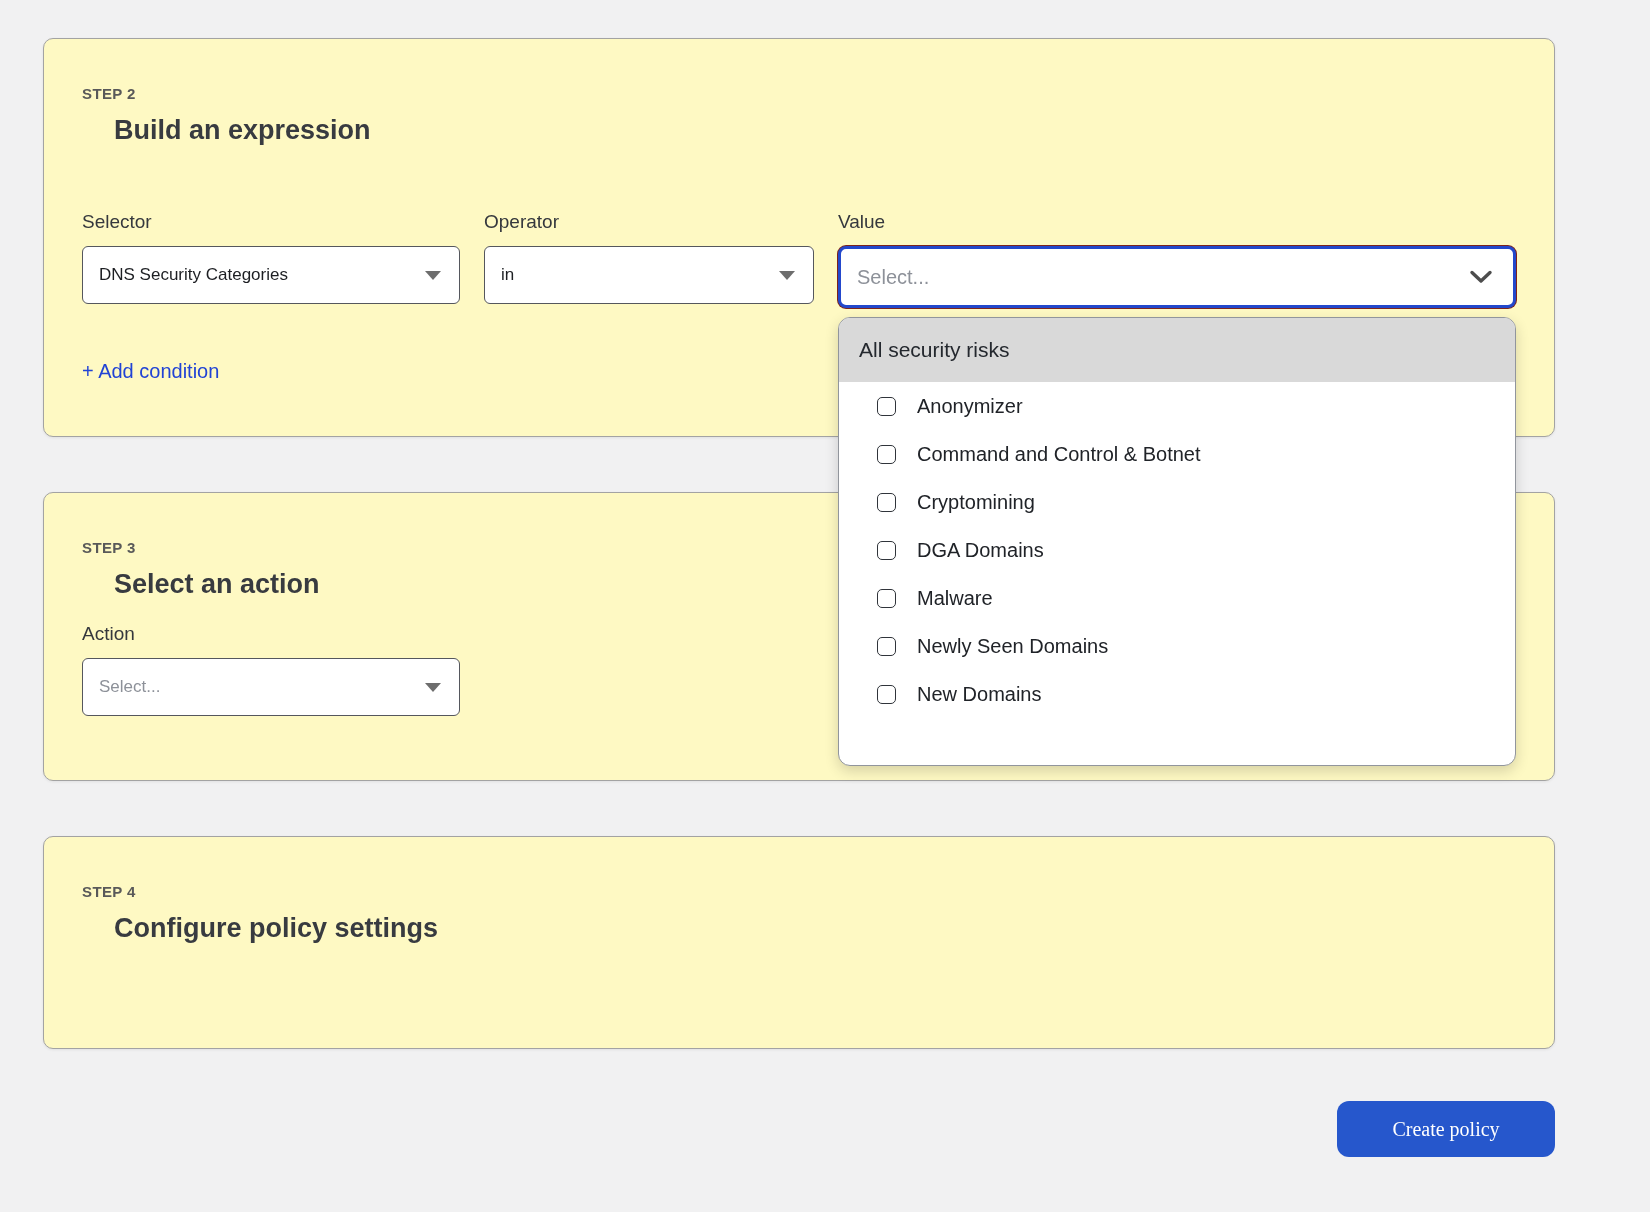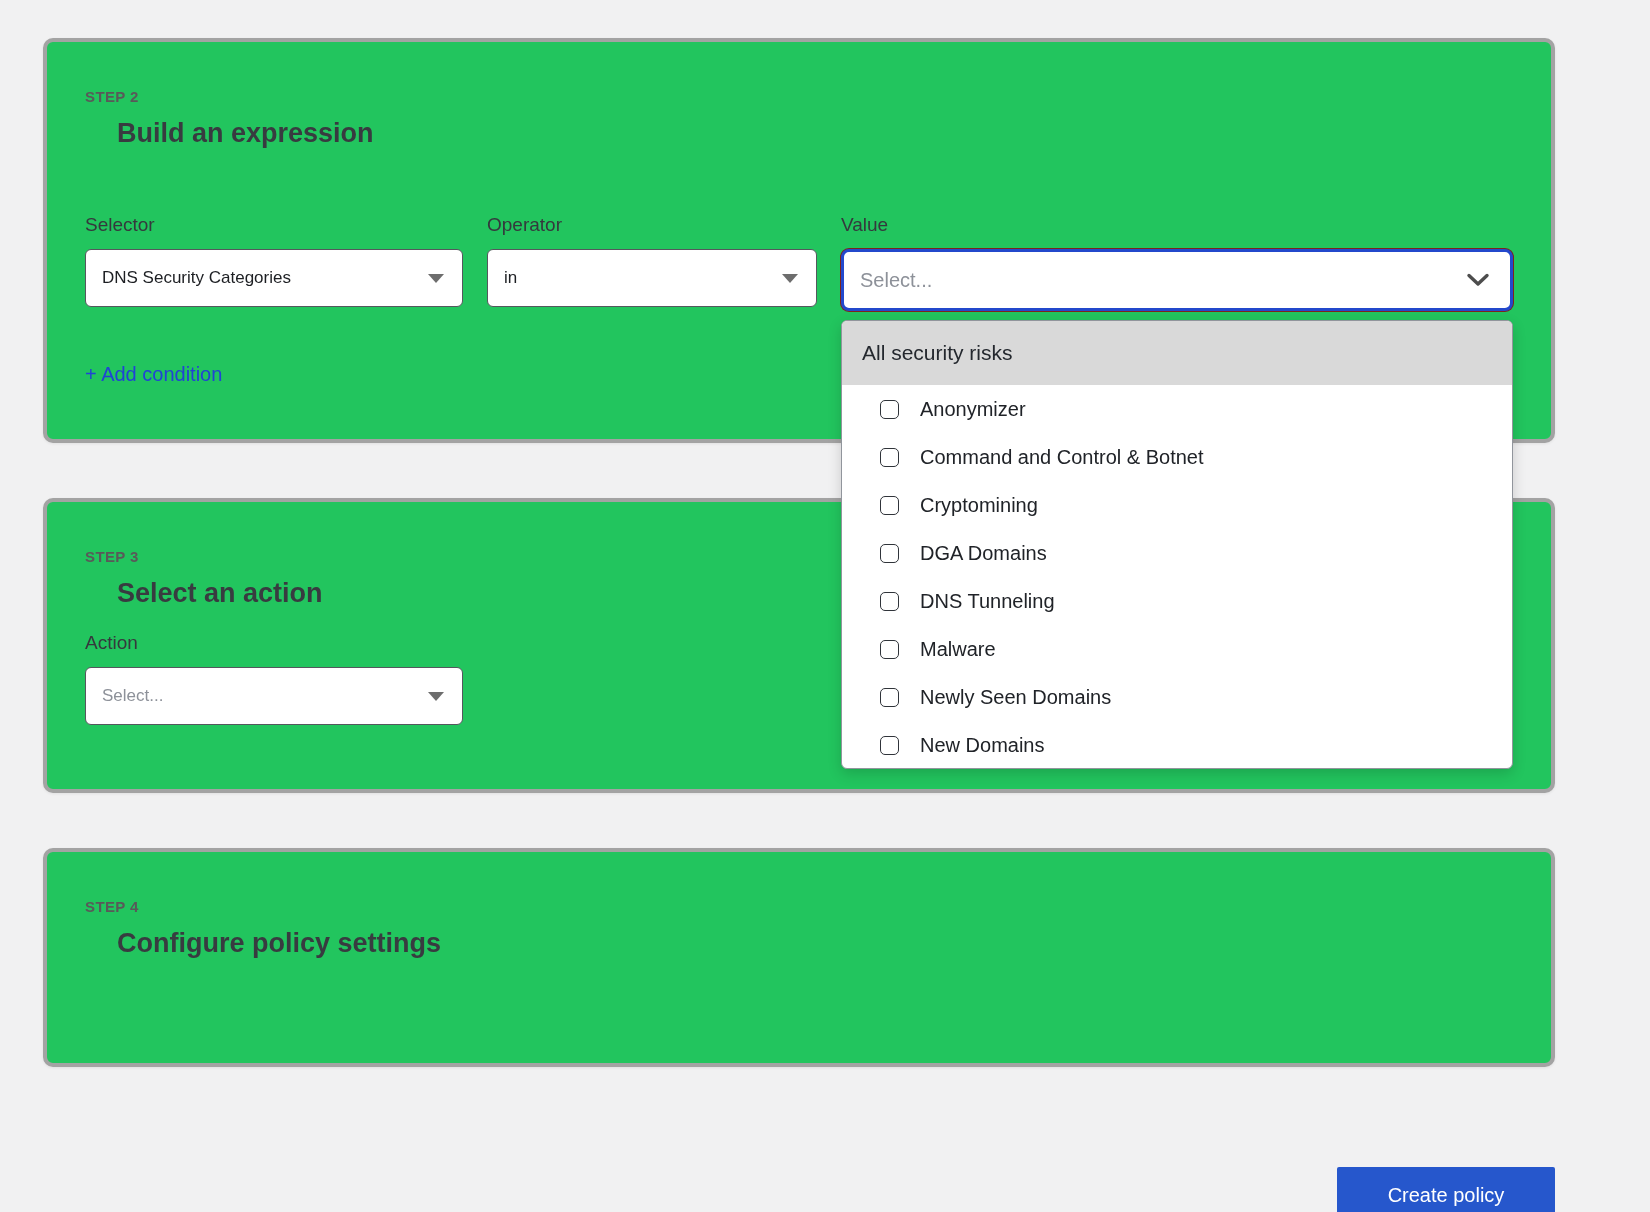--- a/index.html
+++ b/index.html
@@ -8,22 +8,22 @@
     height: 1212px;
     background: #f1f1f2;
     font-family: "Liberation Sans", "DejaVu Sans", sans-serif;
     color: #25282e;
     overflow: hidden;
   }
   .content {
     padding: 38px 95px 0 43px;
   }
   .card {
-    background: #22c55e;
-    border: 4px solid #a3a3a3;
+    background: #fef9c3;
+    border: 1px solid #a3a3a3;
     border-radius: 10px;
     box-shadow: 0 1px 3px rgba(0,0,0,0.07);
     padding: 46px 38px 54px 38px;
     margin-bottom: 55px;
     position: relative;
   }
   .card.step3-card { padding-bottom: 64px; }
   .card.step4-card { padding-bottom: 102px; margin-bottom: 0; }
   .step-label {
     font-size: 15px;
@@ -103,21 +103,21 @@
     cursor: pointer;
   }
   .dropdown-panel {
     position: absolute;
     top: 107px;
     left: 0;
     right: 0;
     height: 449px;
     background: #ffffff;
     border: 1px solid #91959c;
-    border-radius: 6px;
+    border-radius: 12px;
     box-shadow: 0 5px 14px rgba(0,0,0,0.16);
     overflow: hidden;
     z-index: 20;
   }
   .dropdown-group-header {
     height: 64px;
     background: #d9d9d9;
     display: flex;
     align-items: center;
     padding-left: 20px;
@@ -151,26 +151,25 @@
     display: flex;
     justify-content: flex-end;
     margin-top: 52px;
   }
   .create-policy-btn {
     height: 56px;
     min-width: 218px;
     background: #2657cc;
     color: #ffffff;
     border: none;
-    border-radius: 2px;
-    font-family: Liberation Sans, sans-serif;
+    border-radius: 12px;
+    font-family: Liberation Serif, serif;
     font-size: 20px;
     padding: 0 40px;
     cursor: pointer;
-    margin-top: 48px;
   }
 </style>
 </head>
 <body>
 
 <div class="content">
 
   <section class="card">
     <div class="step-label">STEP 2</div>
     <h2 class="card-title">Build an expression</h2>
@@ -218,24 +217,20 @@
           <div class="dropdown-option">
             <span class="checkbox"></span>
             <span class="option-label">Cryptomining</span>
           </div>
           <div class="dropdown-option">
             <span class="checkbox"></span>
             <span class="option-label">DGA Domains</span>
           </div>
           <div class="dropdown-option">
             <span class="checkbox"></span>
-            <span class="option-label">DNS Tunneling</span>
-          </div>
-          <div class="dropdown-option">
-            <span class="checkbox"></span>
             <span class="option-label">Malware</span>
           </div>
           <div class="dropdown-option">
             <span class="checkbox"></span>
             <span class="option-label">Newly Seen Domains</span>
           </div>
           <div class="dropdown-option">
             <span class="checkbox"></span>
             <span class="option-label">New Domains</span>
           </div>

